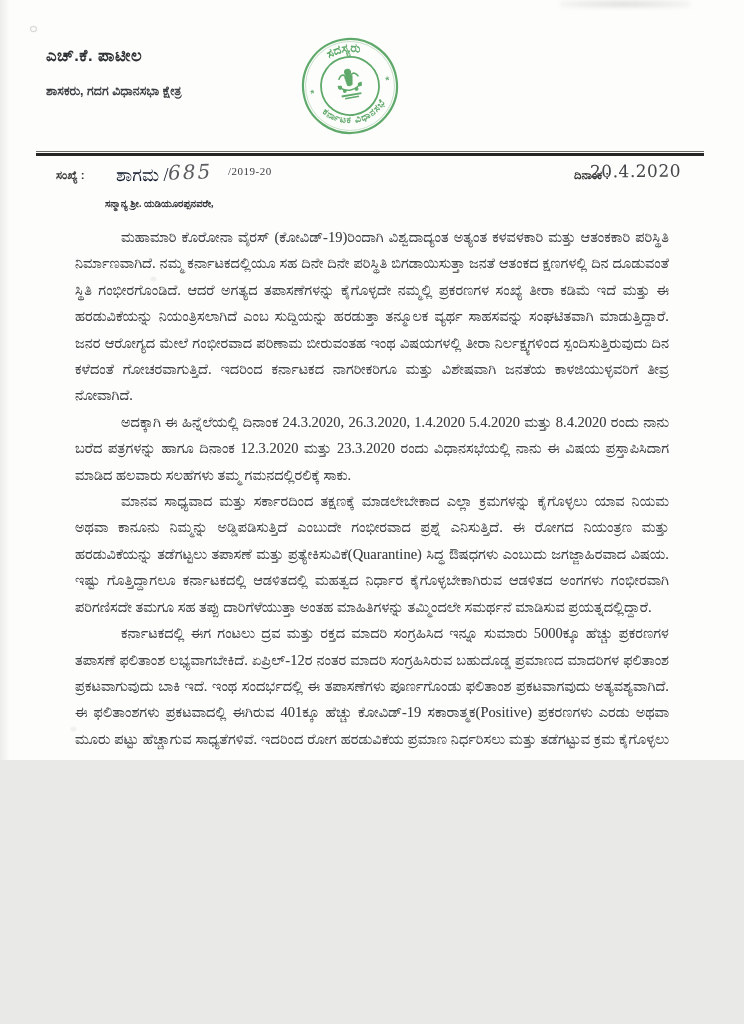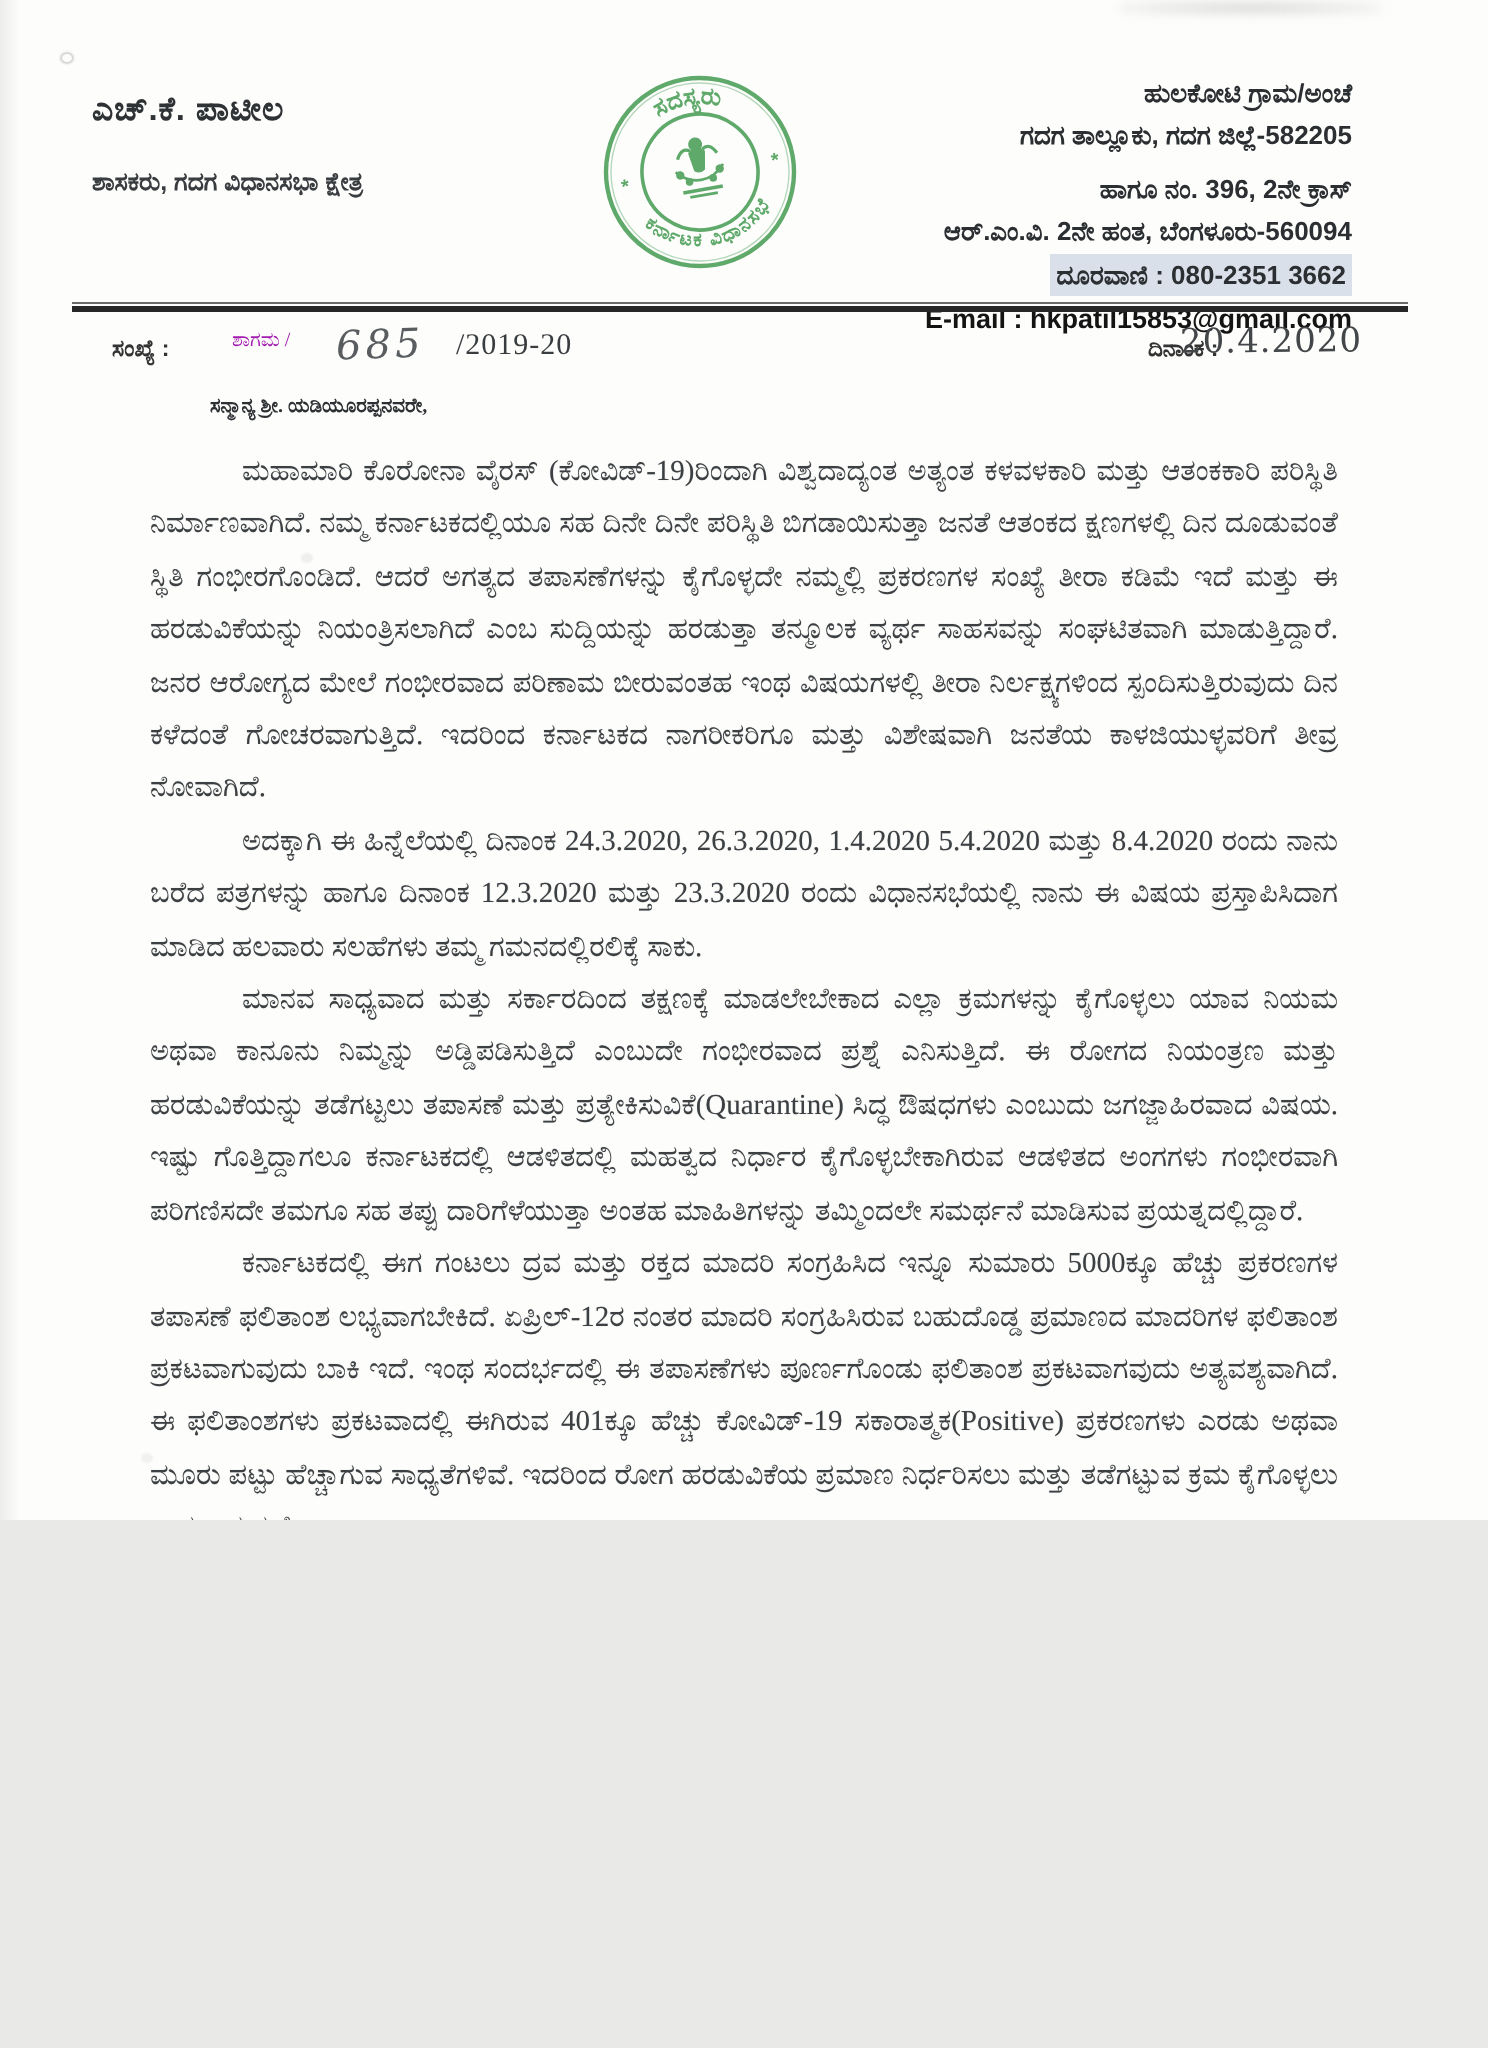--- a/index.html
+++ b/index.html
@@ -65,27 +65,27 @@
     background:linear-gradient(#6b6b69 0 1px, rgba(0,0,0,0) 1px 2px, #262626 2px 100%);
   }
 
   
   .ref-row { position:absolute; left:0; top:162px; width:744px; height:26px; }
   .ref-label {
     position:absolute; left:56px; top:7px;
     font-family:Liberation Sans, sans-serif;
     font-weight:700; font-size:11.5px; color:#333;
   }
-  .ref-prefix { position:absolute; left:116px; top:3px; font-size:10px; color:#a21caf; }
+  .ref-prefix { position:absolute; left:116px; top:3px; font-size:18px; color:#0f172a; }
   .ref-hand {
     position:absolute; left:168px; top:-2px;
     font-family:"DejaVu Serif", serif; font-style:italic;
     font-size:20px; color:#5a5d60; letter-spacing:2px; transform:rotate(-2deg);
   }
-  .ref-suffix { position:absolute; left:228px; top:3px; font-size:15px; color:#3a3d40; letter-spacing:0.5px; }
+  .ref-suffix { position:absolute; left:228px; top:3px; font-size:11px; color:#3a3d40; letter-spacing:0.5px; }
   .date-label {
     position:absolute; left:574px; top:7px;
     font-family:"Liberation Sans","DejaVu Sans",sans-serif;
     font-weight:700; font-size:11.5px; color:#333;text-align:center;
   }
   .date-hand {
     position:absolute; left:590px; top:-1px;
     font-family:"DejaVu Serif", serif;
     font-size:17px; color:#44474a; letter-spacing:0.5px; transform:rotate(-0.5deg);
   }
@@ -154,23 +154,20 @@
       <path d="M44 56 q5 6 12 6 q7 0 12 -6" fill="none" stroke-width="1.4"></path>
       <circle cx="46" cy="58" r="1.6"></circle>
         <circle cx="66" cy="58" r="1.6"></circle>
       <circle cx="50" cy="62" r="1.4"></circle>
         <circle cx="62" cy="62" r="1.4"></circle>
       <rect x="46" y="66" width="20" height="1.8" stroke="none"></rect>
       <rect x="49" y="69" width="14" height="1.4" stroke="none"></rect>
     </g>
   </svg>
 
-  <div class="lh-right">
-    
-  <div class="addr-line">ಹುಲಕೋಟಿ ಗ್ರಾಮ/ಅಂಚೆ</div><div class="addr-line">ಗದಗ ತಾಲ್ಲೂಕು, ಗದಗ ಜಿಲ್ಲೆ-582205</div><div class="addr-line">ಹಾಗೂ ನಂ. 396, 2ನೇ ಕ್ರಾಸ್</div><div class="addr-line">ಆರ್.ಎಂ.ವಿ. 2ನೇ ಹಂತ, ಬೆಂಗಳೂರು-560094</div><div class="addr-line">ದೂರವಾಣಿ : 080-2351 3662</div><div class="addr-line">E-mail : hkpatil15853@gmail.com</div></div>
 
   <div class="rule"></div>
 
   <div class="ref-row">
     <span class="ref-label">ಸಂಖ್ಯೆ :</span>
     <span class="ref-prefix">ಶಾಗಮ /</span>
     <span class="ref-hand">685</span>
     <span class="ref-suffix">/2019-20</span>
     <span class="date-label">ದಿನಾಂಕ :</span>
     <span class="date-hand">20.4.2020</span>

